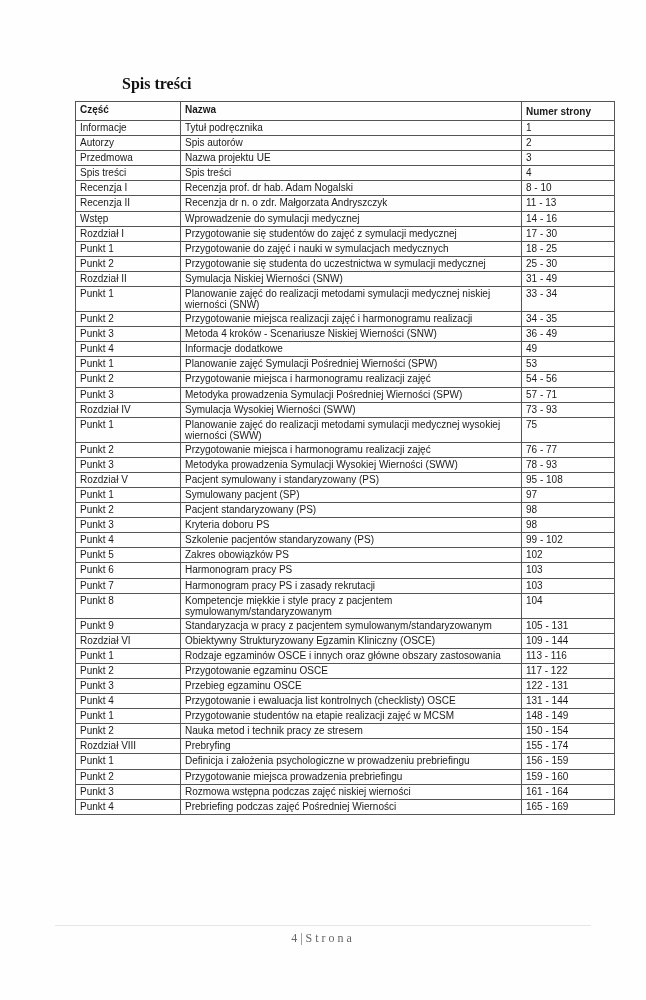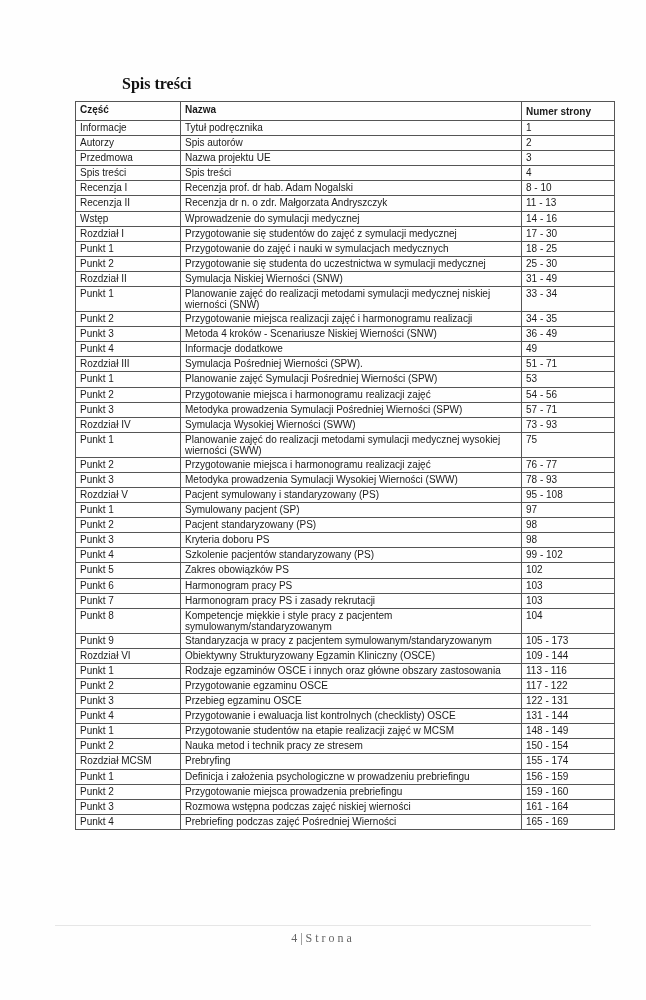--- a/index.html
+++ b/index.html
@@ -122,25 +122,20 @@
         <td>Punkt 3</td>
         <td>Metoda 4 kroków - Scenariusze Niskiej Wierności (SNW)</td>
         <td class="num">36 - 49</td>
       </tr>
       <tr class="r">
         <td>Punkt 4</td>
         <td>Informacje dodatkowe</td>
         <td class="num">49</td>
       </tr>
       <tr class="r">
-        <td>Rozdział III</td>
-        <td>Symulacja Pośredniej Wierności (SPW).</td>
-        <td class="num">51 - 71</td>
-      </tr>
-      <tr class="r">
         <td>Punkt 1</td>
         <td>Planowanie zajęć Symulacji Pośredniej Wierności (SPW)</td>
         <td class="num">53</td>
       </tr>
       <tr class="r">
         <td>Punkt 2</td>
         <td>Przygotowanie miejsca i harmonogramu realizacji zajęć</td>
         <td class="num">54 - 56</td>
       </tr>
       <tr class="r">
@@ -209,21 +204,21 @@
         <td class="num">103</td>
       </tr>
       <tr class="r">
         <td>Punkt 8</td>
         <td>Kompetencje miękkie i style pracy z pacjentem symulowanym/standaryzowanym</td>
         <td class="num">104</td>
       </tr>
       <tr class="r">
         <td>Punkt 9</td>
         <td>Standaryzacja w pracy z pacjentem symulowanym/standaryzowanym</td>
-        <td class="num">105 - 173</td>
+        <td class="num">105 - 131</td>
       </tr>
       <tr class="r">
         <td>Rozdział VI</td>
         <td>Obiektywny Strukturyzowany Egzamin Kliniczny (OSCE)</td>
         <td class="num">109 - 144</td>
       </tr>
       <tr class="r">
         <td>Punkt 1</td>
         <td>Rodzaje egzaminów OSCE i innych oraz główne obszary zastosowania</td>
         <td class="num">113 - 116</td>
@@ -247,21 +242,21 @@
         <td>Punkt 1</td>
         <td>Przygotowanie studentów na etapie realizacji zajęć w MCSM</td>
         <td class="num">148 - 149</td>
       </tr>
       <tr class="r">
         <td>Punkt 2</td>
         <td>Nauka metod i technik pracy ze stresem</td>
         <td class="num">150 - 154</td>
       </tr>
       <tr class="r">
-        <td>Rozdział MCSM</td>
+        <td>Rozdział VIII</td>
         <td>Prebryfing</td>
         <td class="num">155 - 174</td>
       </tr>
       <tr class="r">
         <td>Punkt 1</td>
         <td>Definicja i założenia psychologiczne w prowadzeniu prebriefingu</td>
         <td class="num">156 - 159</td>
       </tr>
       <tr class="r">
         <td>Punkt 2</td>

